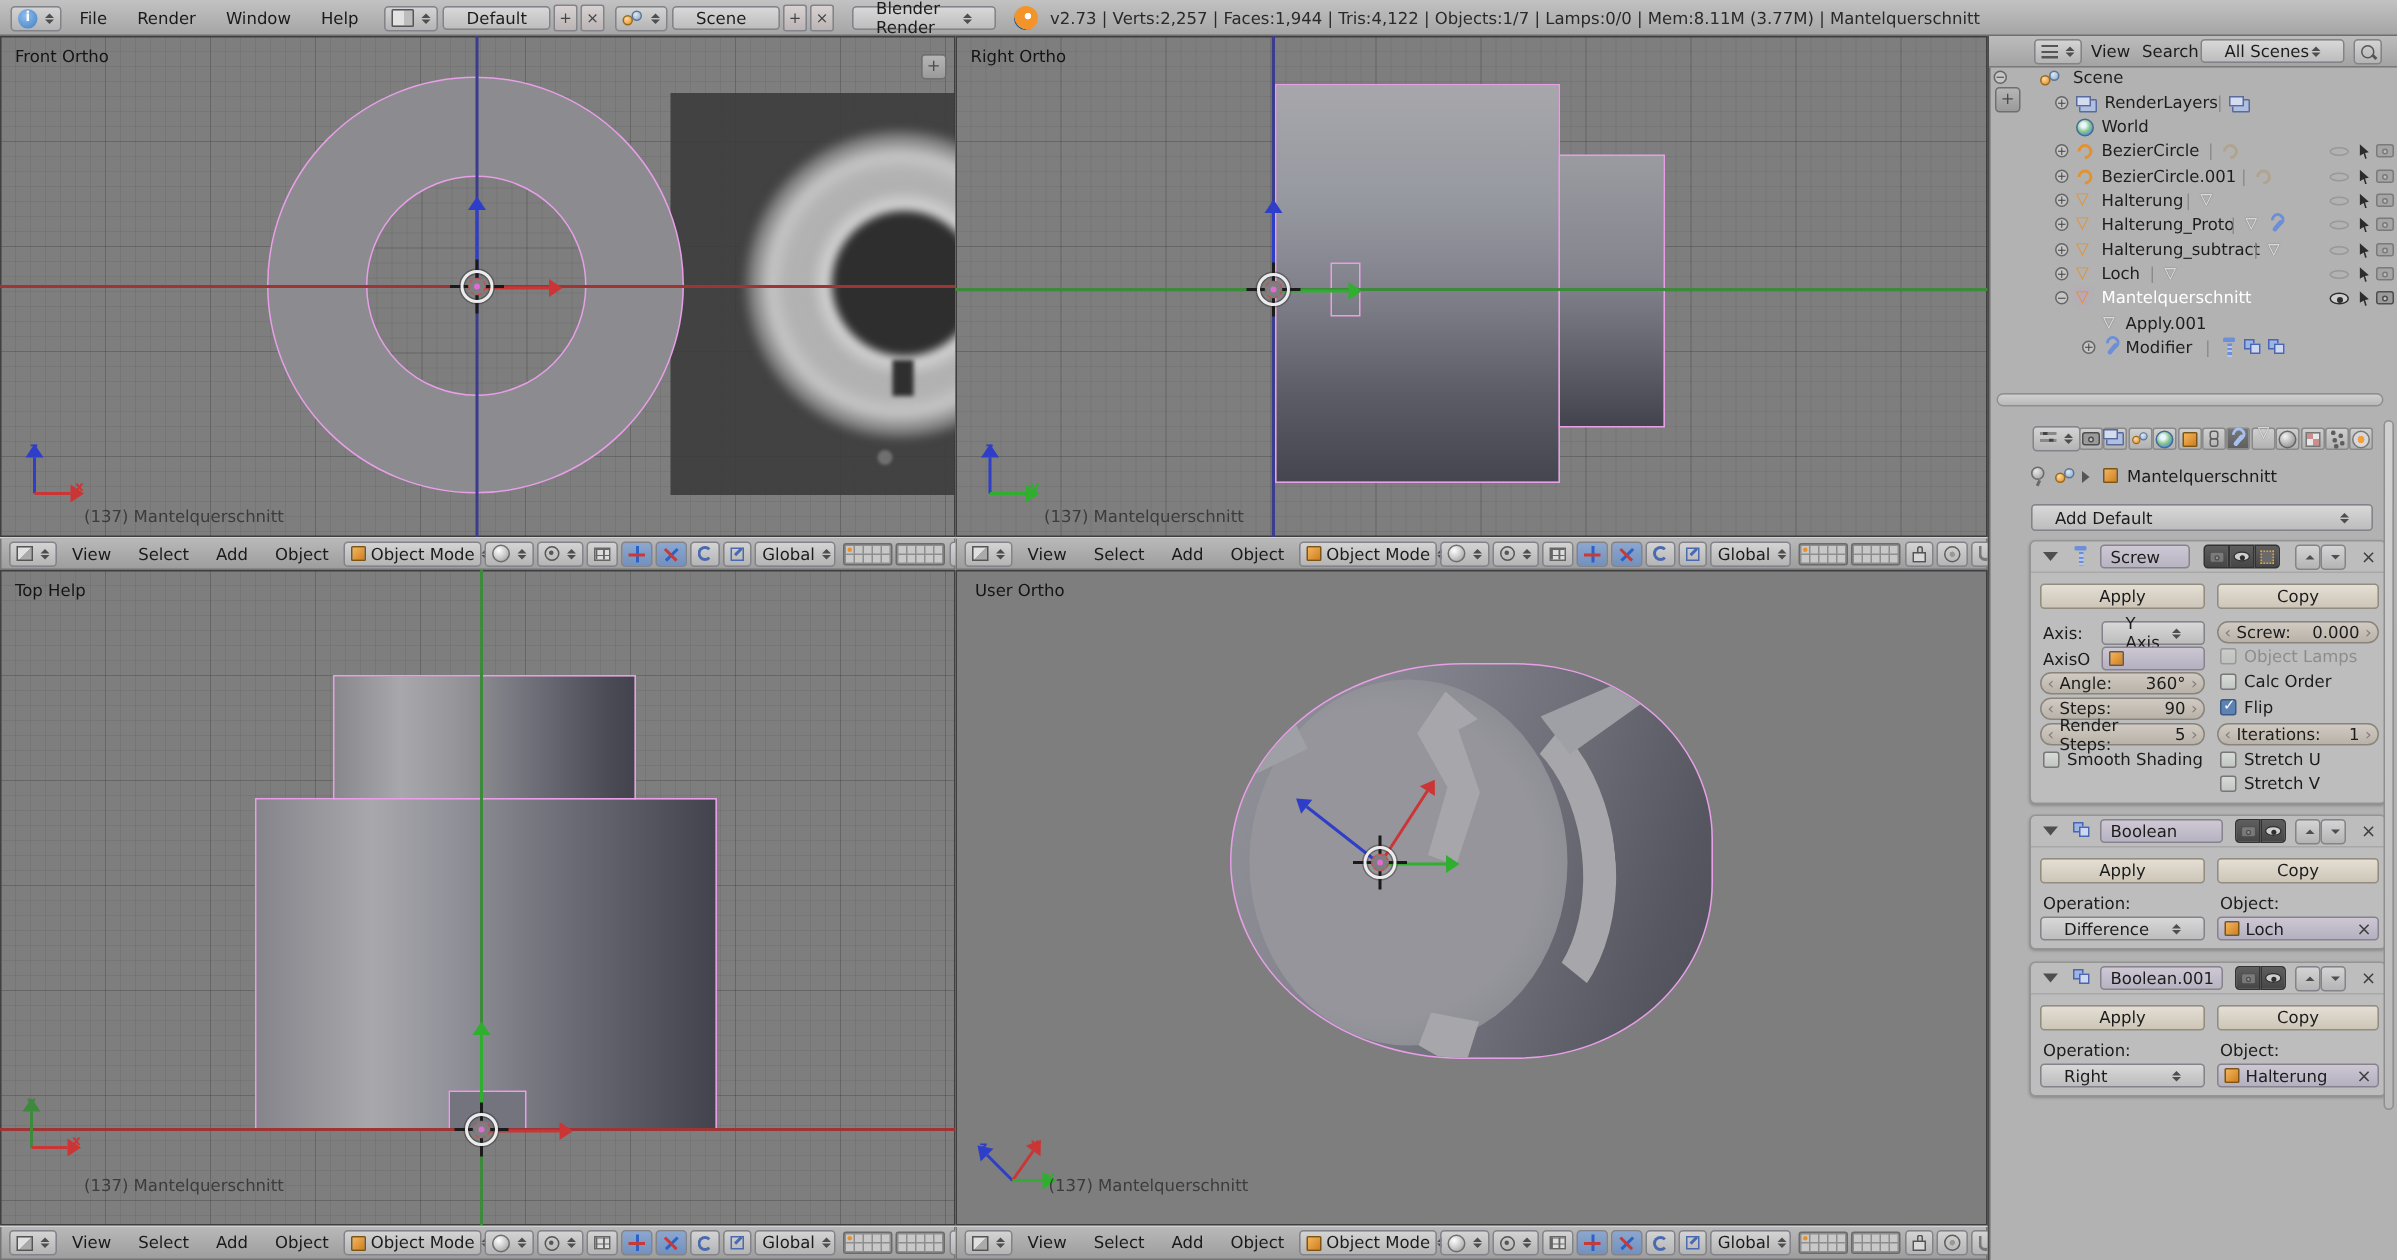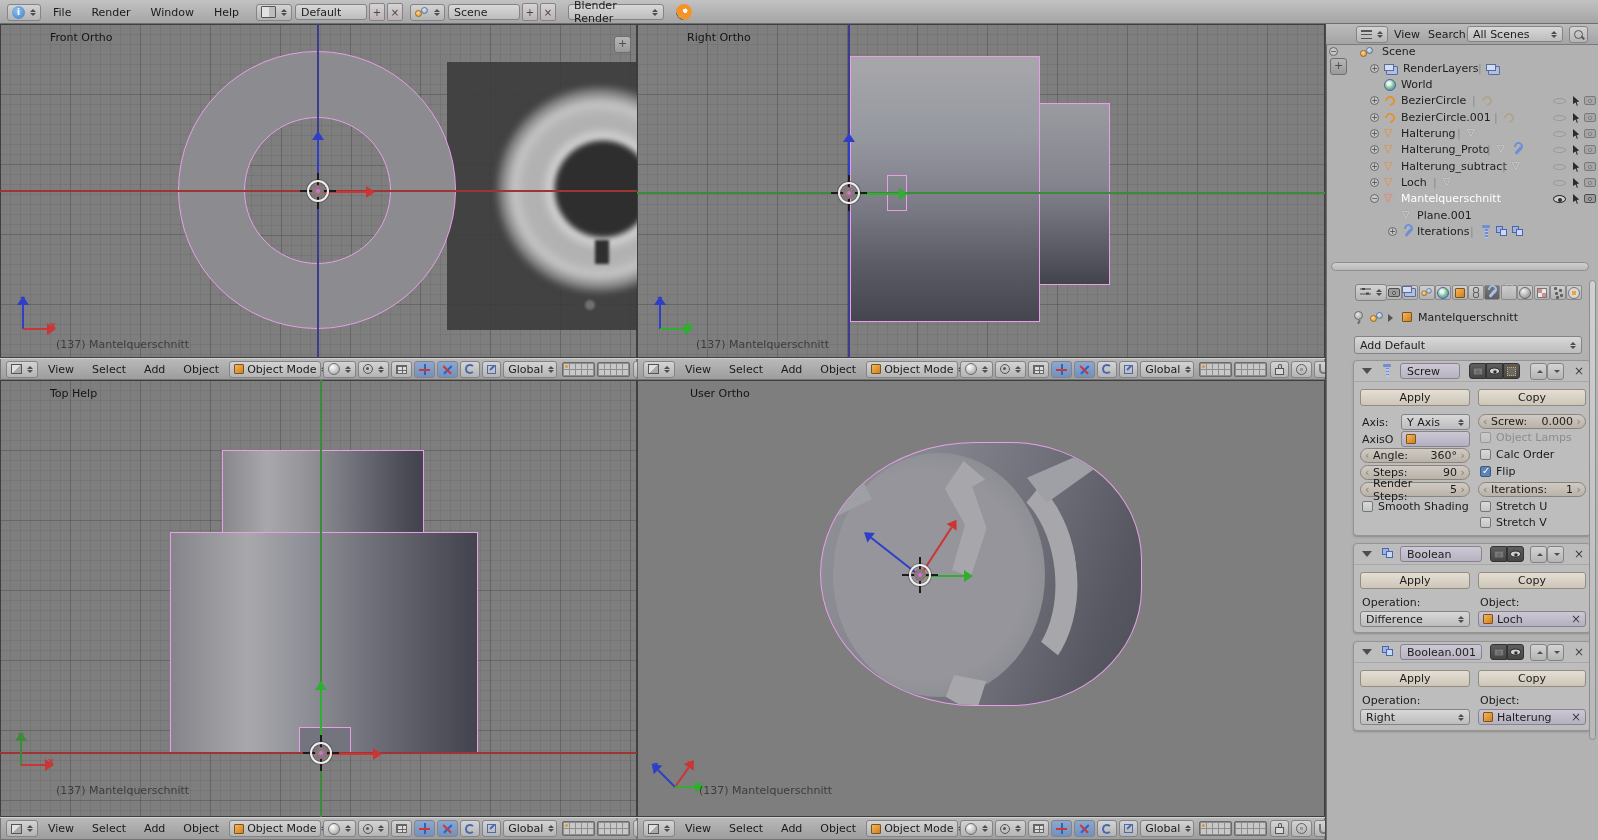--- a/index.html
+++ b/index.html
@@ -29,21 +29,21 @@
         border:1px solid #83838a;border-radius:3px;background:linear-gradient(#d4d4d4,#b4b4b4);
         white-space:nowrap;box-sizing:border-box;}
   .hbtn.press{background:linear-gradient(#8ca7cf,#7291bd);}
   .updn{display:inline-flex;flex-direction:column;gap:1px;margin-left:2px;}
   .updn b{width:0;height:0;border-left:3px solid transparent;border-right:3px solid transparent;}
   .updn b.u{border-bottom:3.5px solid #4e4e4e;}
   .updn b.d{border-top:3.5px solid #4e4e4e;}
   .minibtn{display:inline-flex;align-items:center;justify-content:center;width:14px;height:16px;
            border:1px solid #83838a;background:linear-gradient(#d8d2d2,#bcb4b4);border-radius:2px;
            color:#444;font-size:10px;}
-  .sel{display:flex;align-items:center;height:16px;padding:0 5px;border:1px solid #83838a;border-radius:3px;
+  .sel{display:flex;align-items:center;height:16px;padding:0 15px;border:1px solid #83838a;border-radius:3px;
        background:linear-gradient(#d8d8d8,#bdbdbd);box-sizing:border-box;}
   .sel .updn{margin-left:auto;}
   .num{position:absolute;height:15px;border-radius:8px;background:linear-gradient(#d0cac2,#b9b2a9);
        border:1px solid #8a857c;display:flex;align-items:center;padding:0 12px;box-sizing:border-box;}
   .num::before{content:"\2039";position:absolute;left:4px;color:rgba(0,0,0,.35);}
   .num::after{content:"\203A";position:absolute;right:4px;color:rgba(0,0,0,.35);}
   .num .val{margin-left:auto;}
   .objf{display:flex;align-items:center;gap:4px;height:16px;padding:0 4px;border:1px solid #88828f;
         border-radius:3px;background:linear-gradient(#ccc7d3,#b5b0bf);box-sizing:border-box;}
   .namef{display:flex;align-items:center;height:16px;padding:0 6px;border:1px solid #88828f;
@@ -62,21 +62,21 @@
   .panel{position:absolute;left:27px;width:238px;background:#bdbdbd;border:1px solid #949494;
          border-radius:4px;box-shadow:0 1px 2px rgba(0,0,0,.22);box-sizing:border-box;}
   .phead{position:relative;height:20px;border-bottom:1px solid #a8a8a8;}
   .exp{position:absolute;width:0;height:0;border-left:5px solid transparent;border-right:5px solid transparent;
        border-top:6px solid #4e4e4e;}
   .xbtn{position:absolute;color:#3e3e3e;font-size:12px;line-height:12px;}
   .tab{position:absolute;width:16px;height:15px;border:1px solid #8a8a8a;border-radius:2px;
        background:linear-gradient(#cfcfcf,#b2b2b2);display:flex;align-items:center;justify-content:center;box-sizing:border-box;}
   .tab.active{background:linear-gradient(#777,#5f5f5f);}
   
-  .vpname{position:absolute;left:10px;top:7px;color:#141414;margin-left:40px;}
+  .vpname{position:absolute;left:10px;top:7px;color:#141414;}
   .objlabel{position:absolute;color:#3c3c3c;}
   .axh{position:absolute;height:1.5px;left:0;right:0;}
   .axv{position:absolute;width:1.5px;top:0;bottom:0;}
   .arw{position:absolute;height:2px;background-color:currentColor;transform-origin:0 50%;}
   .arw::after{content:"";position:absolute;right:-9px;top:-5px;width:0;height:0;
               border-top:6px solid transparent;border-bottom:6px solid transparent;border-left:9px solid;}
   .cursor{position:absolute;width:26px;height:26px;margin:-13px 0 0 -13px;}
   .cursor .cx{position:absolute;left:-5px;right:-5px;top:12.2px;height:1.6px;background:#1a1a1a;}
   .cursor .cy{position:absolute;top:-5px;bottom:-5px;left:12.2px;width:1.6px;background:#1a1a1a;}
   .cursor .ring{position:absolute;inset:2px;border-radius:50%;border:2px solid #ececec;
@@ -233,20 +233,21 @@
     <span class="minibtn">+</span>
     <span class="minibtn">×</span>
     <span class="sel" style="width:96px;margin-left:10px">
         <span>Blender Render</span>
         <span class="updn">
           <b class="u"></b>
           <b class="d"></b>
         </span>
       </span>
     <span class="i i-blender" style="margin-left:10px"></span>
+    <span class="lblgrey" style="margin-left:6px">v2.73 | Verts:2,257 | Faces:1,944 | Tris:4,122 | Objects:1/7 | Lamps:0/0 | Mem:8.11M (3.77M) | Mantelquerschnitt</span>
   </div>
 
   <div class="vp grid" style="left:0;top:24px;width:637px;height:334px;">
 
     <div class="abs" style="left:447px;top:38px;width:190px;height:268px;background:rgba(58,58,58,.88);overflow:hidden;">
       <div class="abs" style="left:40px;top:15px;width:225px;height:225px;border-radius:50%;background:radial-gradient(circle,#b2b2b2 0 47%,#c6c6c6 54%,#7c7c7c 62%,rgba(0,0,0,0) 66%);filter:blur(3px);"></div>
       <div class="abs" style="left:92px;top:63px;width:128px;height:128px;border-radius:50%;background:radial-gradient(circle,#2e2e2e 0 50%,#d2d2d2 57%,#9c9c9c 78%,rgba(0,0,0,0) 82%);filter:blur(2px);"></div>
       <div class="abs" style="left:148px;top:178px;width:14px;height:24px;background:#2f2f2f;filter:blur(1.5px);"></div>
       <div class="abs" style="left:138px;top:238px;width:10px;height:10px;border-radius:50%;background:#6f6f6f;filter:blur(1px);"></div>
     </div>
@@ -815,26 +816,26 @@
     <div class="orow" style="top:167px;">
       <span class="oexp" style="left:44px;top:3px;">−</span>
       <span class="i i-tri" style="position:absolute;left:58px;top:0;text-shadow:0 0 4px #e878e8;"></span>
       <span class="lbl selected" style="left:75px;">Mantelquerschnitt</span>
       <span class="i i-eye" style="position:absolute;left:227px;top:4px;"></span>
       <span class="i i-cursorarrow" style="position:absolute;left:247px;top:3px;"></span>
       <span class="i i-cam" style="position:absolute;left:258px;top:3px;"></span>
     </div>
     <div class="orow" style="top:184px;">
       <span class="i i-trid" style="position:absolute;left:76px;top:0;"></span>
-      <span class="lbl" style="left:91px;">Plane.001</span>
+      <span class="lbl" style="left:91px;">Apply.001</span>
     </div>
     <div class="orow" style="top:200px;">
       <span class="oexp" style="left:62px;top:3px;">+</span>
       <span class="i i-wrench" style="position:absolute;left:76px;top:1px;"></span>
-      <span class="lbl" style="left:91px;">Iterations</span>
+      <span class="lbl" style="left:91px;">Modifier</span>
       <span class="pipe" style="left:144px;">|</span>
       <span class="i i-screw" style="position:absolute;left:155px;top:1px;"></span>
       <span class="i i-bool" style="position:absolute;left:170px;top:2px;"></span>
       <span class="i i-bool" style="position:absolute;left:186px;top:2px;"></span>
     </div>
     <span class="sbar" style="left:5px;top:238px;width:258px;"></span>
 
     <div class="abs" style="left:0;top:252px;width:272px;height:32px;">
       <span class="hbtn" style="position:absolute;left:28px;top:8px;">
           <span class="i i-props"></span>

